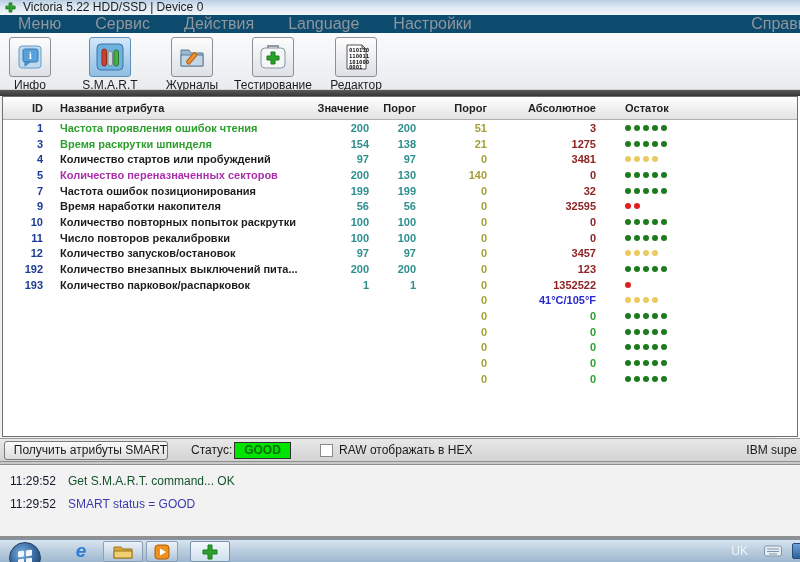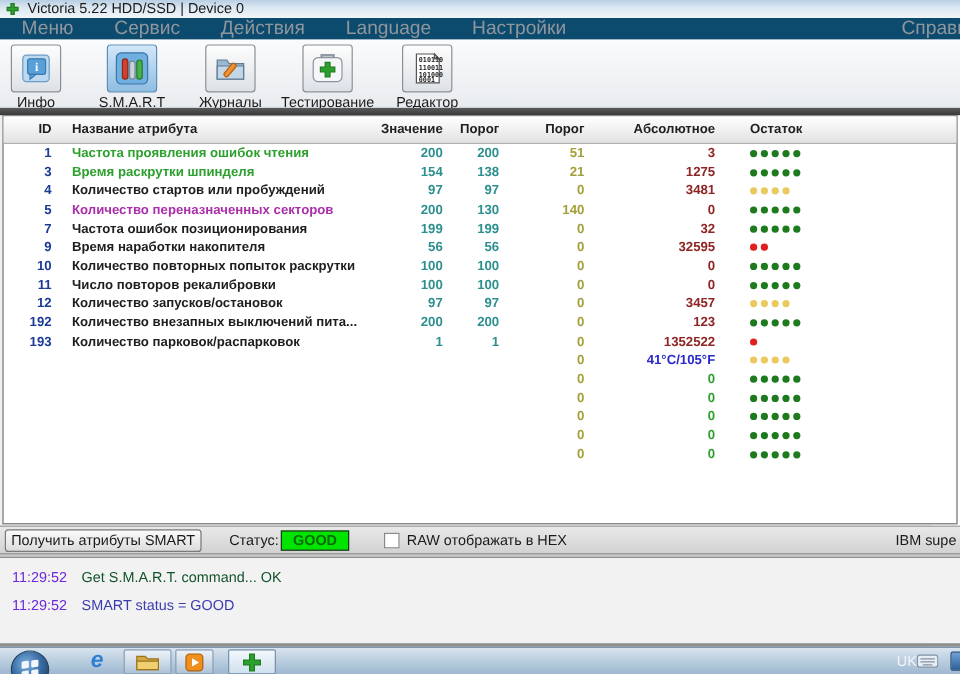--- a/index.html
+++ b/index.html
@@ -58,55 +58,55 @@
   .dc-green { background:var(--dot_green); }
   .dc-yellow { background:var(--dot_yellow); }
   .dc-red { background:var(--dot_red); }
 
   
   #bottombar { position:absolute; left:0; top:438px; width:800px; height:23px;
     background:linear-gradient(#e9e9e9, #d2d2d2); border-top:1px solid #9a9a9a;
     display:flex; align-items:center; font-size:12px; color:#1a1a1a; }
   #get-smart-btn { position:absolute; left:4px; top:2px; width:164px; height:19px;
     border:1px solid #7a7a7a; border-radius:3px; background:linear-gradient(#fbfbfb, #dcdcdc);
-    font-size:12px; text-align:center; line-height:17px; cursor:default; }
+    font-size:12px; text-align:right; line-height:17px; cursor:default; }
   #status-label { position:absolute; left:191px; }
   #status-box { position:absolute; left:234px; top:3px; width:57px; height:17px;
     background:var(--status_good_bg); border:1px solid #2f2f2f; color:var(--status_good_text);
     font-weight:bold; text-align:center; line-height:15px; font-size:12px; }
   #raw-checkbox { position:absolute; left:320px; top:5px; width:13px; height:13px;
     background:#fff; border:1px solid #8a8a8a; }
   #raw-label { position:absolute; left:339px; }
   #device-info { position:absolute; right:3px; }
 
   
   #log-divider { position:absolute; left:0; top:461px; width:800px; height:4px;
     background:#c9c9c9; border-top:1px solid #8f8f8f; border-bottom:1px solid #8f8f8f; }
   #log { position:absolute; left:0; top:465px; width:800px; height:71px; background:#f2f2f2; font-size:12px; }
   .log-line { position:relative; margin-top:9px; height:14px; }
-  .log-time { position:absolute; left:10px; color:#6d28d9; }
+  .log-time { position:absolute; left:10px; color:#0f172a; }
   .log-msg { position:absolute; left:68px; color:#14532d; }
   .lc-blue .log-msg { color:#3b3bb0; }
 
   
   #winborder-bottom { position:absolute; left:0; top:536px; width:800px; height:3px; background:#8f8f8f; }
   #taskbar { position:absolute; left:0; top:539px; width:800px; height:23px;
     background:linear-gradient(#d9e4ef 0%, #bccfe0 45%, #9db7cf 100%); border-top:1px solid #7d94ab; }
   #start-orb { position:absolute; left:9px; top:2px; width:32px; height:32px; border-radius:50%;
     background:radial-gradient(circle at 40% 35%, #7fb2e0 0%, #3b6ea5 45%, #16304f 100%);
     border:1px solid #24415f; overflow:hidden; }
   .flag { position:absolute; width:6px; height:6px; background:#f2f6fa; border-radius:1px; }
   #ie-icon { position:absolute; left:70px; top:1px; width:22px; height:20px;
     font-size:19px; font-weight:bold; color:#2e7fd4; font-style:italic; line-height:20px; text-align:center; }
   .taskbtn { position:absolute; top:1px; height:21px; border:1px solid #8aa0b6; border-radius:2px;
     background:linear-gradient(rgba(255,255,255,.55), rgba(255,255,255,.12));
     display:flex; align-items:center; justify-content:center; }
   .taskbtn.active { background:linear-gradient(#f3f8fc, #cfe0ee); border-color:#7a92ac; }
   #tray { position:absolute; right:0; top:0; height:22px; display:flex; align-items:center; }
-  #lang-indicator { font-size:12px; color:#f2f5f8; margin-right:0;text-align:right; }
+  #lang-indicator { font-size:12px; color:#f2f5f8; margin-right:16px;text-align:right; }
   #tray-cut-icon { width:14px; height:16px; margin-right:-6px; border-radius:2px;
     background:linear-gradient(#6fa3d8, #2e5f96); border:1px solid #274e79; }
   #keyboard-icon { margin-right:10px; }
 </style>
 </head>
 <body>
 
 <div id="screen">
 
   <div id="titlebar">

